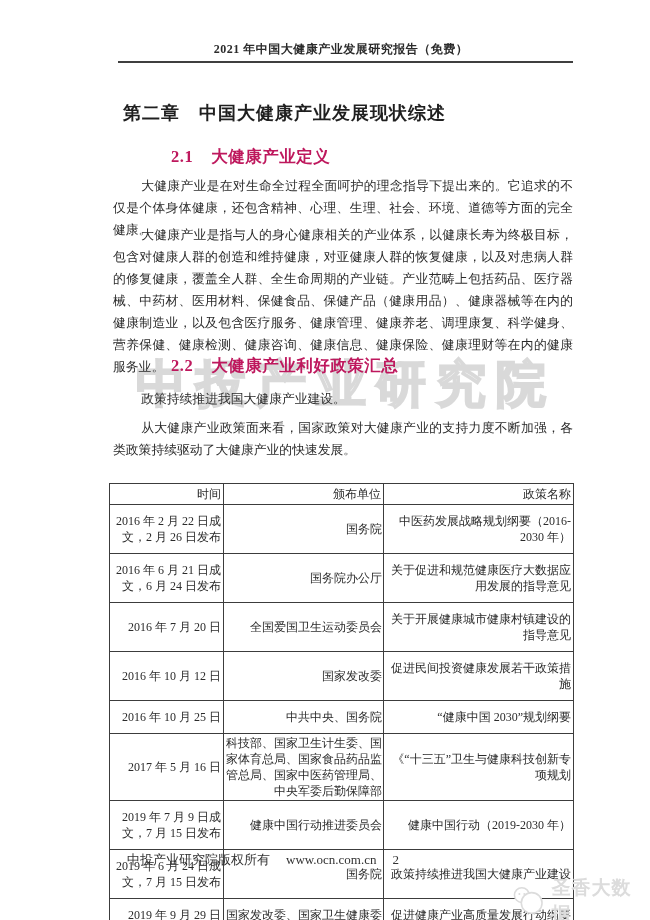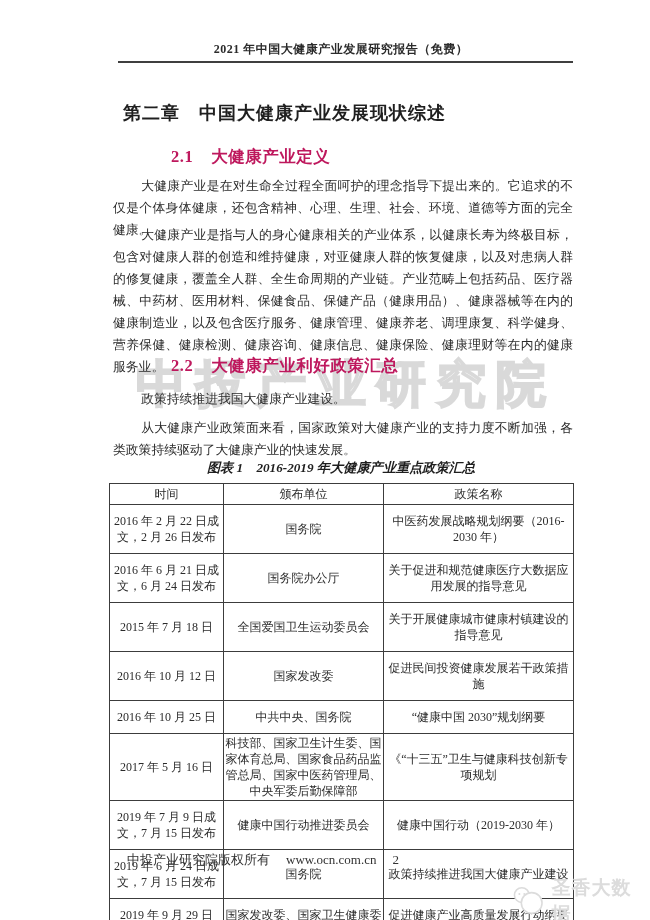--- a/index.html
+++ b/index.html
@@ -73,21 +73,21 @@
   table.policy-table {
     border-collapse:collapse; table-layout:fixed;
     width:464px;
   }
   table.policy-table col.c1 { width:114px; }
   table.policy-table col.c2 { width:160px; }
   table.policy-table col.c3 { width:190px; }
   table.policy-table th, table.policy-table td {
     border:1px solid #3c3c3c;
     font-size:12px; line-height:16px;
-    text-align:center; vertical-align:middle;
+    text-align:right; vertical-align:middle;
     font-weight:normal; color:#2b2b2b;
   }
   table.policy-table th { padding:2px 2px; }
   table.policy-table td { padding:8px 2px; }
   table.policy-table td.c2 { padding:1px 1px; }
 
   
   .page-footer {
     top:851px; left:127px;
     display:flex; align-items:center; gap:16px;
@@ -124,21 +124,20 @@
   </div>
   <div class="abs para para-1">大健康产业是在对生命全过程全面呵护的理念指导下提出来的。它追求的不仅是个体身体健康，还包含精神、心理、生理、社会、环境、道德等方面的完全健康。</div>
   <div class="abs para para-2">大健康产业是指与人的身心健康相关的产业体系，以健康长寿为终极目标，包含对健康人群的创造和维持健康，对亚健康人群的恢复健康，以及对患病人群的修复健康，覆盖全人群、全生命周期的产业链。产业范畴上包括药品、医疗器械、中药材、医用材料、保健食品、保健产品（健康用品）、健康器械等在内的健康制造业，以及包含医疗服务、健康管理、健康养老、调理康复、科学健身、营养保健、健康检测、健康咨询、健康信息、健康保险、健康理财等在内的健康服务业。</div>
 
   <div class="abs section-heading sec-22">
     <span class="sec-num">2.2</span><span>大健康产业利好政策汇总</span>
   </div>
   <div class="abs para para-3">政策持续推进我国大健康产业建设。</div>
   <div class="abs para para-4">从大健康产业政策面来看，国家政策对大健康产业的支持力度不断加强，各类政策持续驱动了大健康产业的快速发展。</div>
 
-  <div class="abs figure-caption">图表 1　2016-2019 年大健康产业重点政策汇总</div>
 
   <div class="abs policy-table-wrap">
     <table class="policy-table">
       <colgroup>
           <col class="c1">
           <col class="c2">
           <col class="c3">
         </colgroup>
       <thead>
           <tr>
@@ -152,21 +151,21 @@
             <td class="c1">2016 年 2 月 22 日成文，2 月 26 日发布</td>
             <td class="c2">国务院</td>
             <td class="c3">中医药发展战略规划纲要（2016-2030 年）</td>
           </tr>
           <tr>
             <td class="c1">2016 年 6 月 21 日成文，6 月 24 日发布</td>
             <td class="c2">国务院办公厅</td>
             <td class="c3">关于促进和规范健康医疗大数据应用发展的指导意见</td>
           </tr>
           <tr>
-            <td class="c1">2015 年 7 月 18 日</td>
+            <td class="c1">2016 年 7 月 20 日</td>
             <td class="c2">全国爱国卫生运动委员会</td>
             <td class="c3">关于开展健康城市健康村镇建设的指导意见</td>
           </tr>
           <tr>
             <td class="c1">2016 年 10 月 12 日</td>
             <td class="c2">国家发改委</td>
             <td class="c3">促进民间投资健康发展若干政策措施</td>
           </tr>
           <tr>
             <td class="c1">2016 年 10 月 25 日</td>

